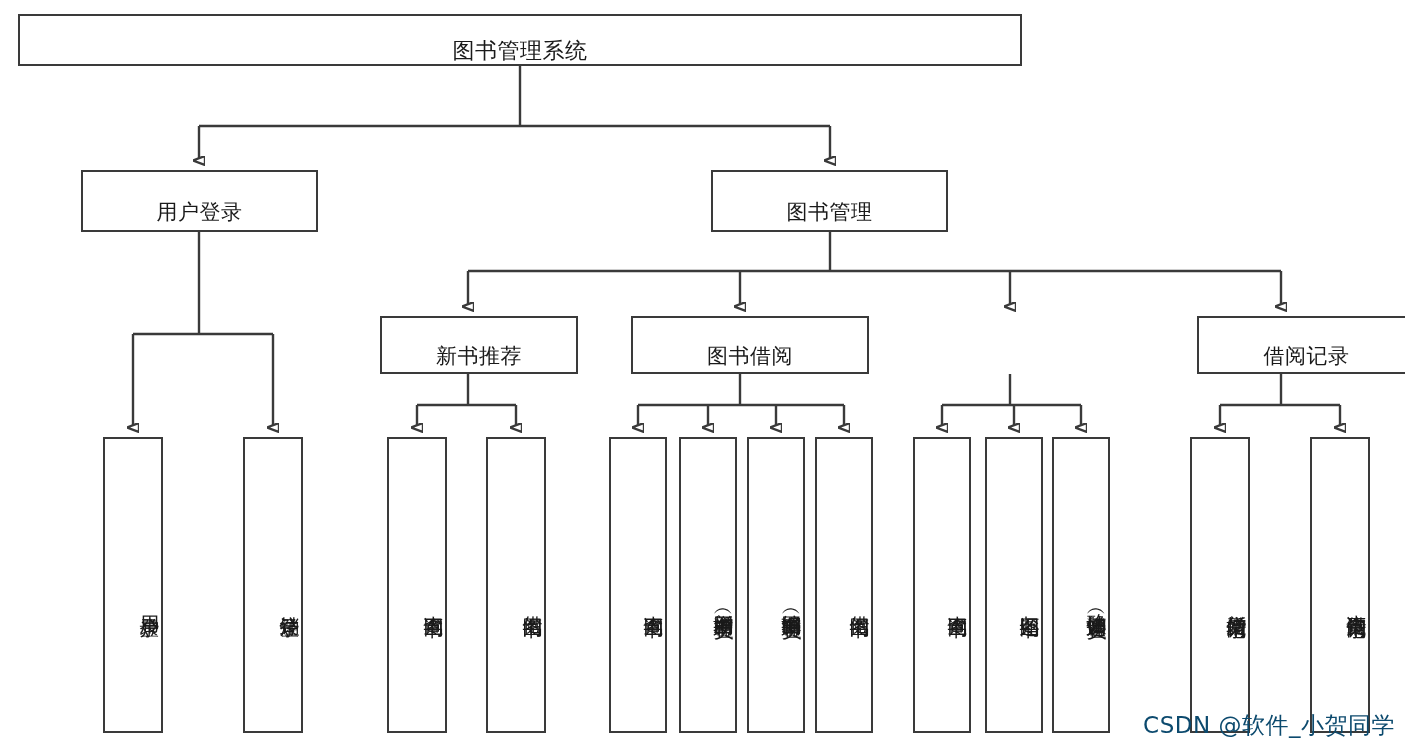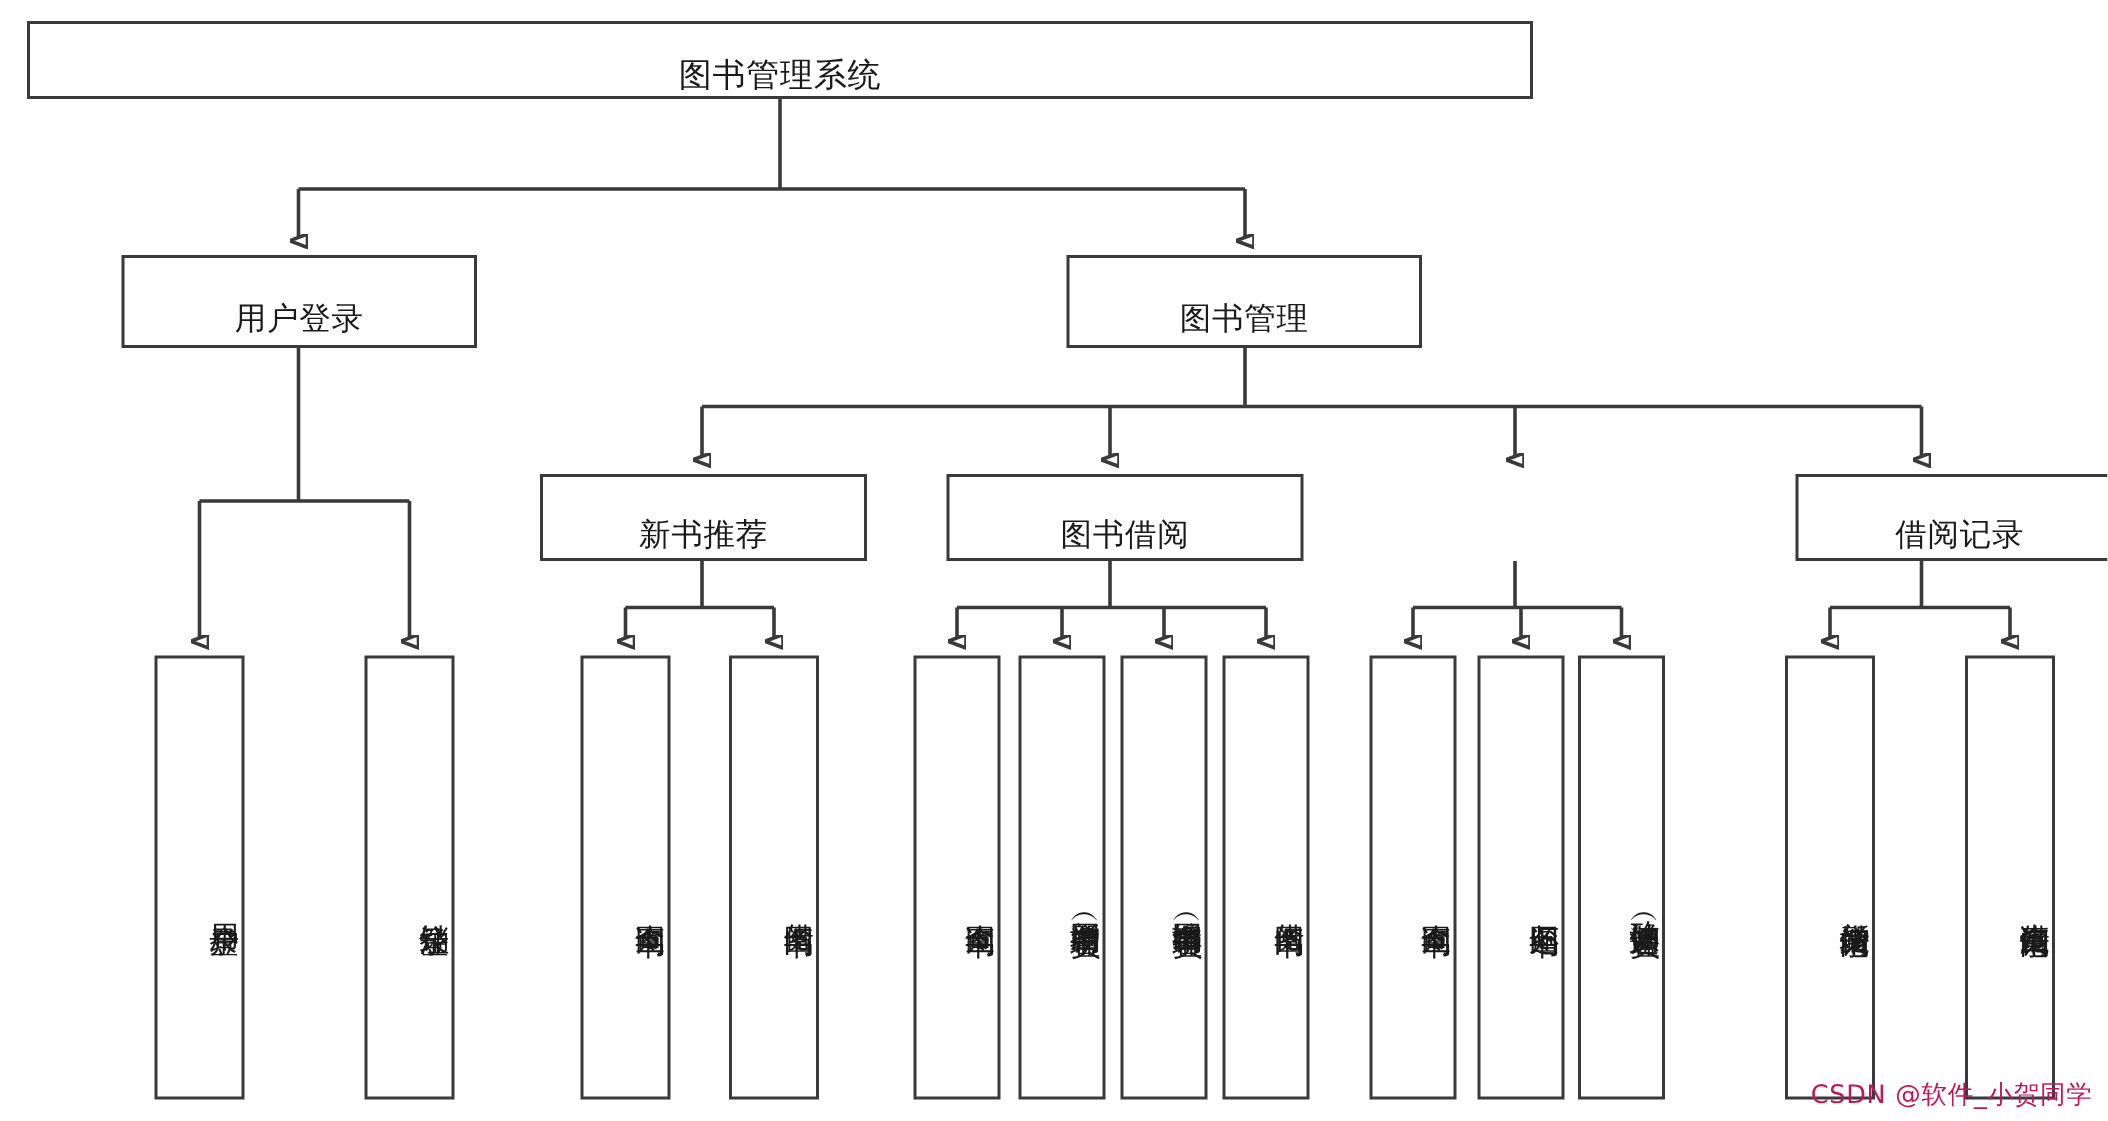--- a/index.html
+++ b/index.html
@@ -58,22 +58,22 @@
   }
   svg#wires path, svg#wires line {
     stroke: #3a3a3a;
     stroke-width: 2.4;
     fill: none;
   }
   .watermark {
     position: absolute;
     right: 10px;
     bottom: 6px;
-    font-size: 17px;
-    color: #be185d;
+    font-size: 23px;
+    color: #0c4a6e;
     letter-spacing: 0.5px;
     white-space: nowrap;
   }
 </style>
 </head>
 <body>
 
 <div id="canvas">
 
   <svg id="wires" viewBox="0 0 1405 747">
@@ -128,21 +128,21 @@
     <span class="label">图书管理系统</span>
   </div>
 
   <div class="node horiz" style="left:81px; top:170px; width:237px; height:62px;">
     <span class="label">用户登录</span>
   </div>
   <div class="node horiz" style="left:711px; top:170px; width:237px; height:62px;">
     <span class="label">图书管理</span>
   </div>
 
-  <div class="node horiz" style="left:360px; top:316px; width:218px; height:58px;">
+  <div class="node horiz" style="left:380px; top:316px; width:198px; height:58px;">
     <span class="label">新书推荐</span>
   </div>
   <div class="node horiz" style="left:631px; top:316px; width:238px; height:58px;">
     <span class="label">图书借阅</span>
   </div>
   <div class="node horiz" style="left:1197px; top:316px; width:219px; height:58px;">
     <span class="label">借阅记录</span>
   </div>
 
   <div class="node vert" style="left:103px; top:437px; width:60px; height:296px;">

